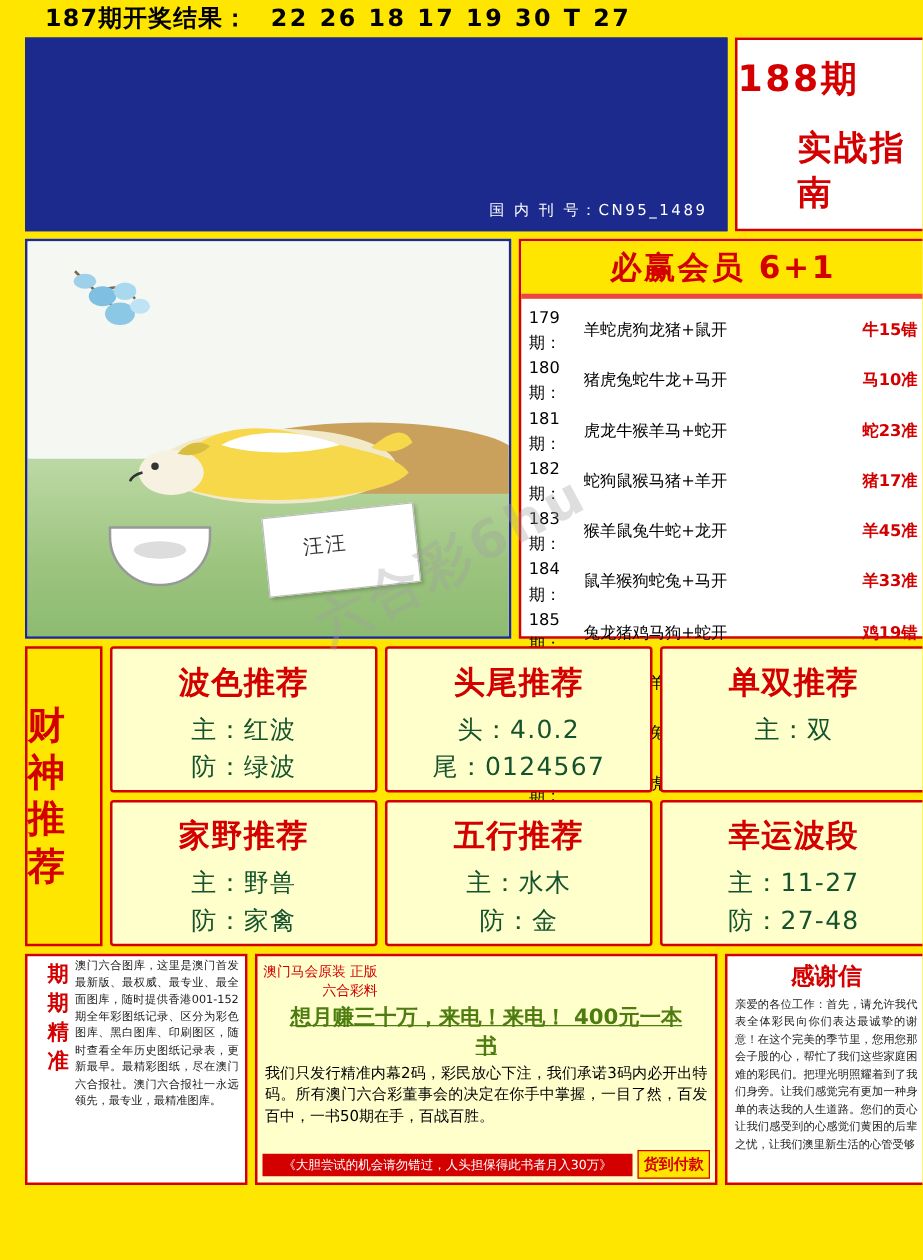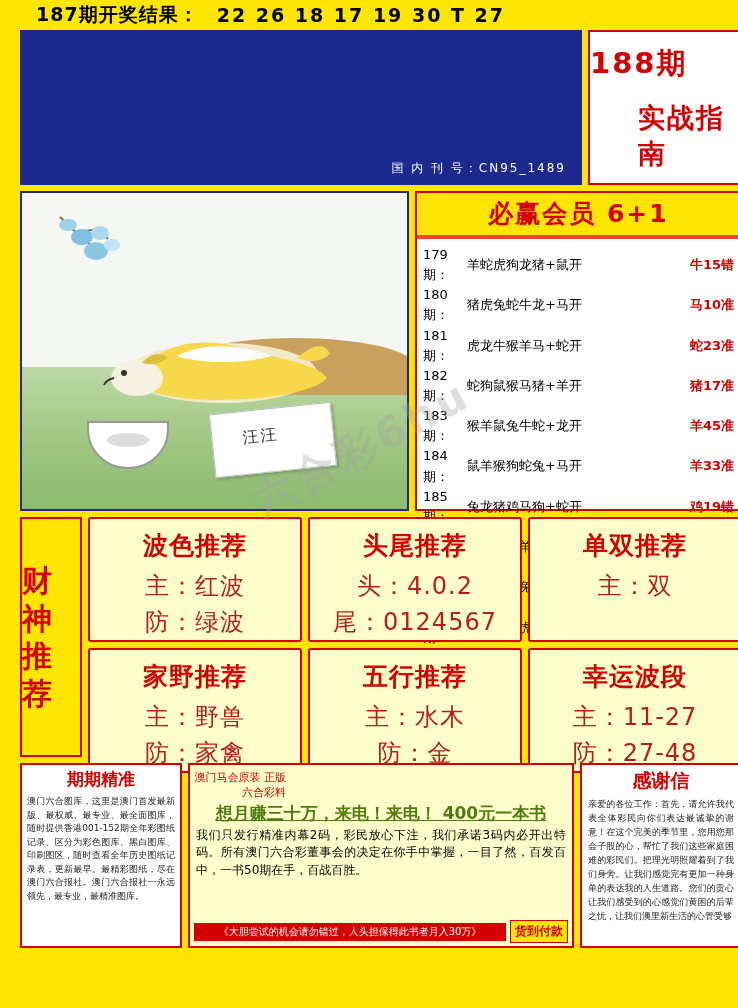--- a/index.html
+++ b/index.html
@@ -106,27 +106,27 @@
   .cards{flex:1;display:grid;grid-template-columns:repeat(3,1fr);grid-template-rows:1fr 1fr;gap:6px;}
   .card{
     background:#ffffcc;border:2px solid #d40000;border-radius:3px;
     display:flex;flex-direction:column;align-items:center;padding-top:10px;
   }
   .card-h{
     color:#d40000;font-size:25px;font-weight:bold;letter-spacing:1px;
     font-family:"DejaVu Serif","Liberation Serif",serif;
     margin-bottom:6px;
   }
-  .card-line{font-size:24px;color:#b91c1c;line-height:1.5;letter-spacing:1px;}
+  .card-line{font-size:20px;color:#14532d;line-height:1.5;letter-spacing:1px;}
   
   .bottom{
     display:flex;gap:6px;margin-top:6px;height:185px;
   }
   .b-left{
-    width:158px;background:#fff;border:2px solid #d40000;display:flex;flex-direction:column;
+    width:158px;background:#fff;border:2px solid #d40000;display:flex;flex-direction:row;padding-left:16px;
   }
   .b-left-title{color:#d40000;font-size:17px;font-weight:bold;text-align:center;padding:3px 0 2px;}
   .b-left-body{font-size:9px;color:#222;line-height:1.5;padding:2px 5px;text-align:justify;}
   .b-mid{
     flex:1;background:#ffffcc;border:2px solid #d40000;position:relative;
     display:flex;flex-direction:column;
   }
   .b-mid-top{display:flex;align-items:flex-start;padding:2px 4px 0 4px;}
   .b-mid-title{
     color:#1b2a8c;font-size:31px;font-weight:bold;letter-spacing:1px;

